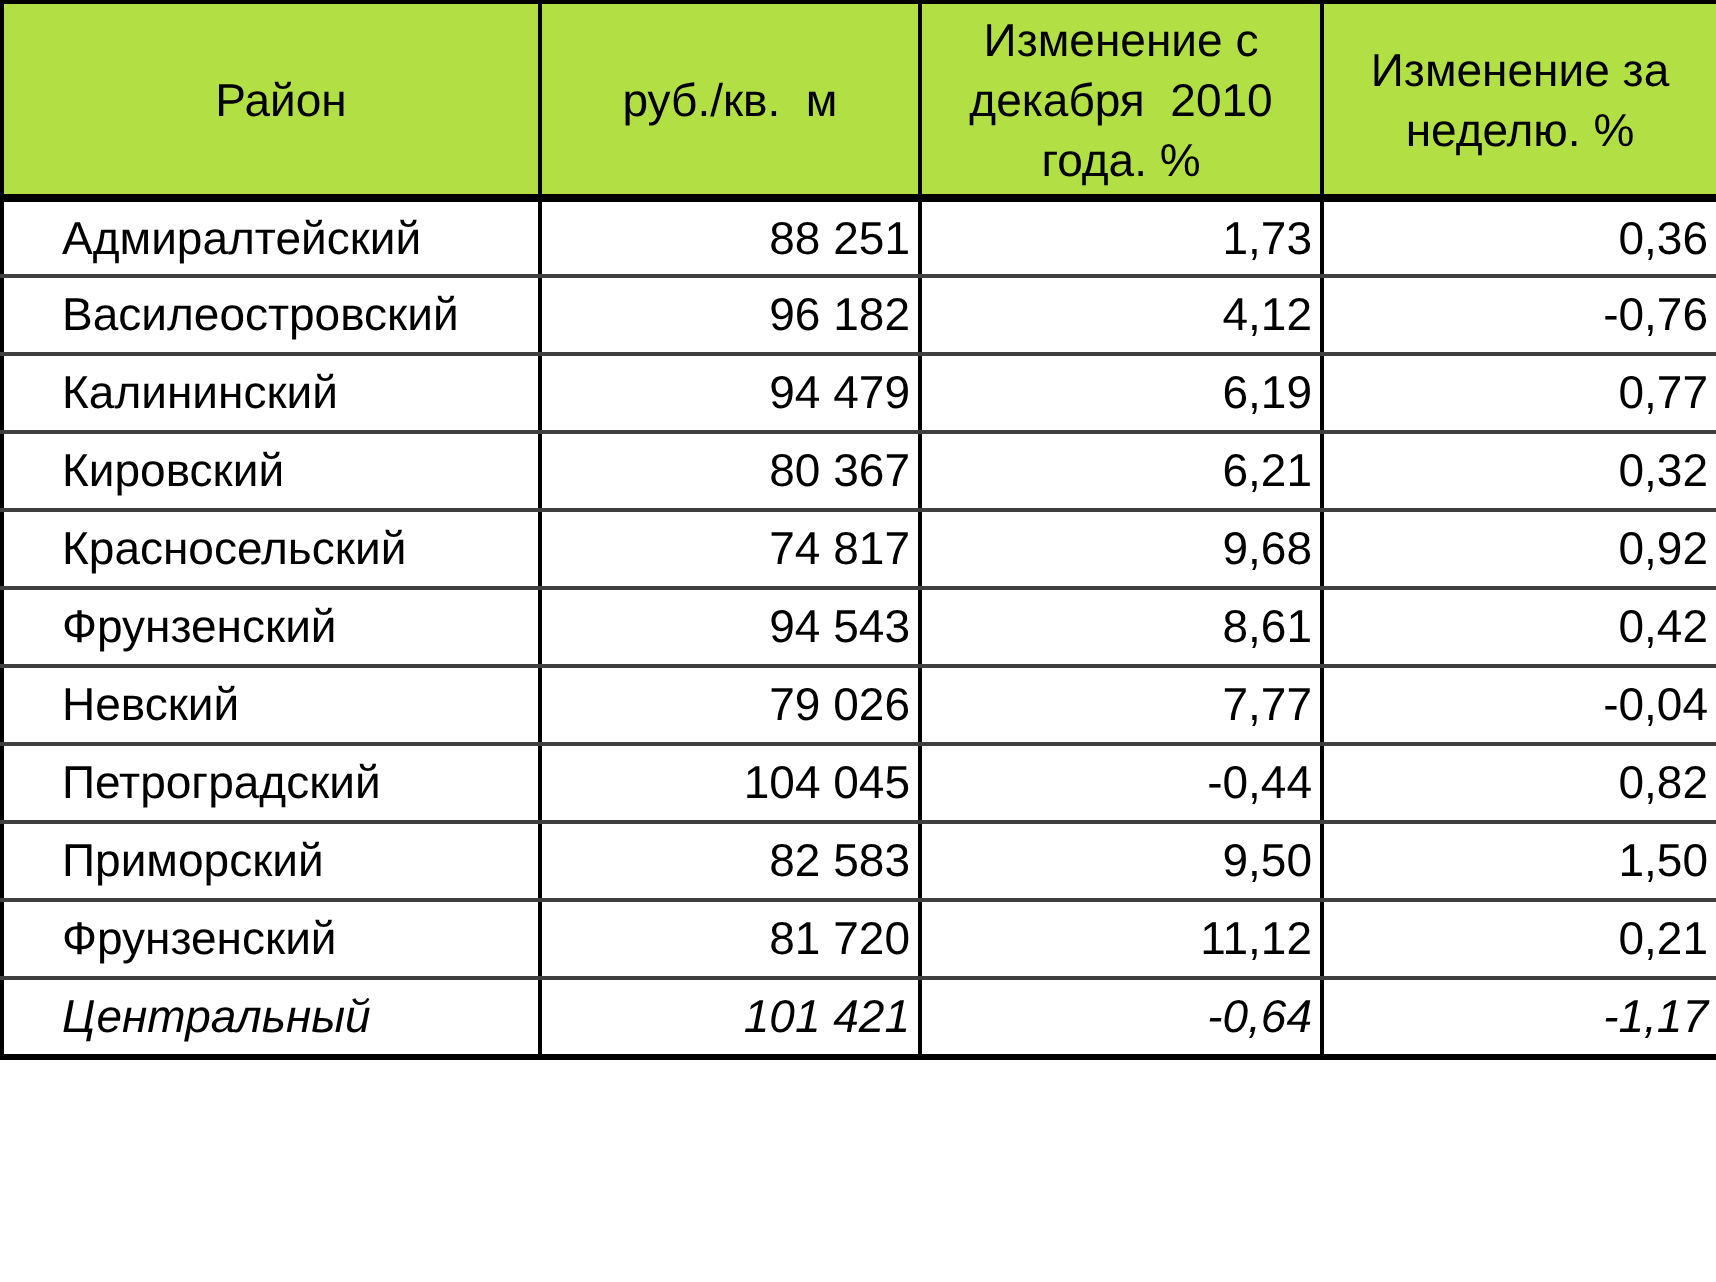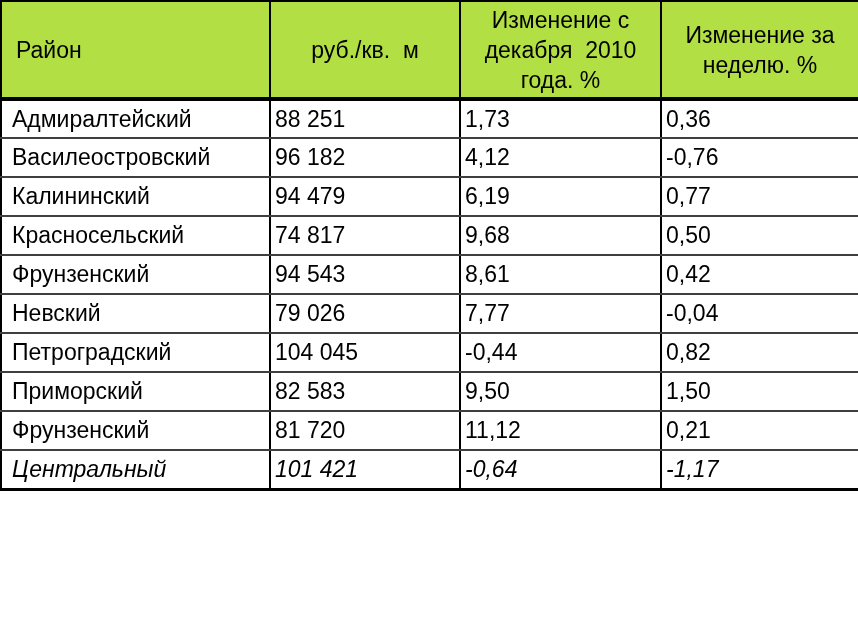--- a/index.html
+++ b/index.html
@@ -40,39 +40,39 @@
     height: 98px;
     font-size: 23px;
     font-weight: normal;
     line-height: 30px;
     text-align: center;
     vertical-align: middle;
     white-space: pre-wrap;
     padding: 2px 4px;
   }
   table.price-table th.col-district {
-    text-align: left;
+    text-align: center;
     padding-left: 14px;
     margin-top: 39px;
   }
   table.price-table td {
     height: 39px;
     font-size: 23px;
-    text-align: left;
+    text-align: right;
     vertical-align: middle;
     border-left: 2px solid var(--border-dark);
     border-right: 2px solid var(--border-dark);
     border-top: 2px solid var(--border-row);
     border-bottom: 2px solid var(--border-row);
     padding: 2px 4px;
     overflow: hidden;
   }
   table.price-table td.col-district {
     text-align: left;
-    padding-left: 10px;
+    padding-left: 29px;
   }
   table.price-table tr:last-child td {
     border-bottom: 3px solid var(--border-dark);
     font-style: italic;
   }
 </style>
 </head>
 <body>
 
 <div class="stage">
@@ -107,24 +107,30 @@
           <td>4,12</td>
           <td>-0,76</td>
         </tr>
         <tr>
           <td class="col-district">Калининский</td>
           <td>94 479</td>
           <td>6,19</td>
           <td>0,77</td>
         </tr>
         <tr>
+          <td class="col-district">Кировский</td>
+          <td>80 367</td>
+          <td>6,21</td>
+          <td>0,32</td>
+        </tr>
+        <tr>
           <td class="col-district">Красносельский</td>
           <td>74 817</td>
           <td>9,68</td>
-          <td>0,50</td>
+          <td>0,92</td>
         </tr>
         <tr>
           <td class="col-district">Фрунзенский</td>
           <td>94 543</td>
           <td>8,61</td>
           <td>0,42</td>
         </tr>
         <tr>
           <td class="col-district">Невский</td>
           <td>79 026</td>

